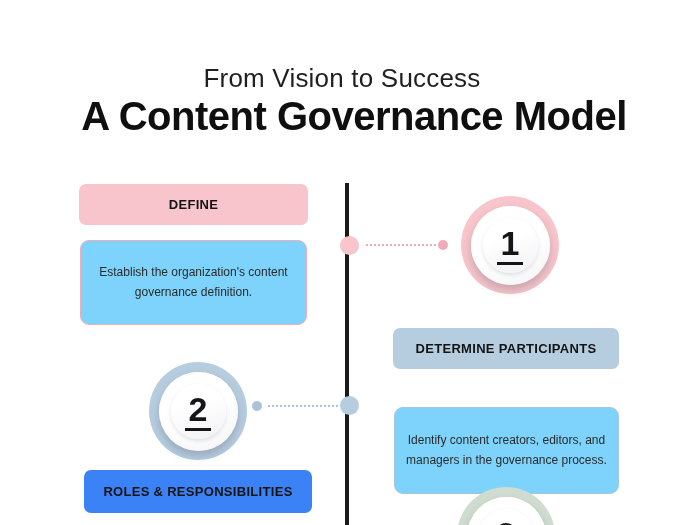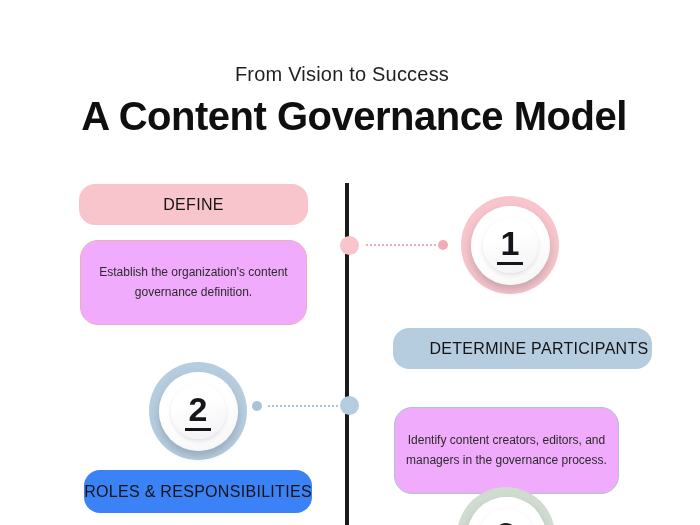--- a/index.html
+++ b/index.html
@@ -5,40 +5,40 @@
   html,body{margin:0;padding:0;background:#e9e9e9;}
   .canvas{
     position:relative;width:700px;height:525px;margin:0 auto;
     background:#ffffff;overflow:hidden;
     font-family:"Liberation Sans",sans-serif;color:#1d1d1d;
   }
   .abs{position:absolute;}
   
   .subtitle{
     left:0;right:16px;top:63px;text-align:center;
-    font-size:20px;font-weight:400;color:#1f1f1f;letter-spacing:.2px;
+    font-size:26px;font-weight:400;color:#1f1f1f;letter-spacing:.2px;
   }
   .title{
     left:0;right:0;top:94px;text-align:center;
     font-size:40px;font-weight:700;color:#0f0f0f;letter-spacing:-.5px;margin-left:8px;
   }
   
   .tline{left:345px;top:183px;width:4px;height:342px;background:#1a1a1a;}
   .node{border-radius:50%;}
   .node.big{width:19px;height:19px;}
   .node.small{width:10px;height:10px;}
   .conn{height:0;border-top:2px dotted #ccc;}
   
   .hdr-box{
-    border-radius:16px;display:flex;align-items:center;justify-content:center;
-    font-size:16px;font-weight:400;color:#141414;letter-spacing:.3px;
+    border-radius:7px;display:flex;align-items:center;justify-content:center;
+    font-size:13px;font-weight:700;color:#141414;letter-spacing:.3px;
     text-align:center;
   }
   .desc-box{
-    background:#f0abfc;border:1.5px solid #ddd;border-radius:18px;
+    background:#7dd3fc;border:1.5px solid #ddd;border-radius:9px;
     display:flex;align-items:center;justify-content:center;
     font-size:12px;line-height:1.65;color:#2b2b2b;text-align:center;
     padding:4px 6px;box-sizing:border-box;
   }
   
   .ring{
     width:98px;height:98px;border-radius:50%;
     display:flex;align-items:center;justify-content:center;
   }
   .plate{
@@ -88,21 +88,21 @@
   <div class="abs ring" style="left: 149px; top: 362px; background-color: rgb(182, 205, 224);">
     <div class="plate">
       <div class="plate-inner">
         <span class="num">2</span>
       </div>
     </div>
   </div>
   <div class="abs node small" style="left: 252px; top: 401px; background-color: rgb(169, 195, 216);"></div>
   <div class="abs conn" style="left: 268px; top: 405px; width: 70px; border-top-color: rgb(169, 195, 216);"></div>
   <div class="abs node big" style="left: 340px; top: 396px; background-color: rgb(182, 205, 224);"></div>
-  <div class="abs hdr-box" style="left: 393px; top: 328px; width: 226px; height: 41px; background-color: rgb(182, 205, 224); padding-left: 33px;">
+  <div class="abs hdr-box" style="left: 393px; top: 328px; width: 226px; height: 41px; background-color: rgb(182, 205, 224);">
     <span>DETERMINE PARTICIPANTS</span>
   </div>
   <div class="abs desc-box" style="left: 394px; top: 383px; width: 225px; height: 87px; border-color: rgb(169, 195, 216); margin-top: 24px;">
     <span>Identify content creators, editors, and managers in the governance process.</span>
   </div>
 
   <div class="abs hdr-box" style="left: 84px; top: 470px; width: 228px; height: 43px; background-color: #3b82f6;">
     <span>ROLES &amp; RESPONSIBILITIES</span>
   </div>
   <div class="abs ring" style="left: 457px; top: 487px; background-color: rgb(207, 220, 207);">

